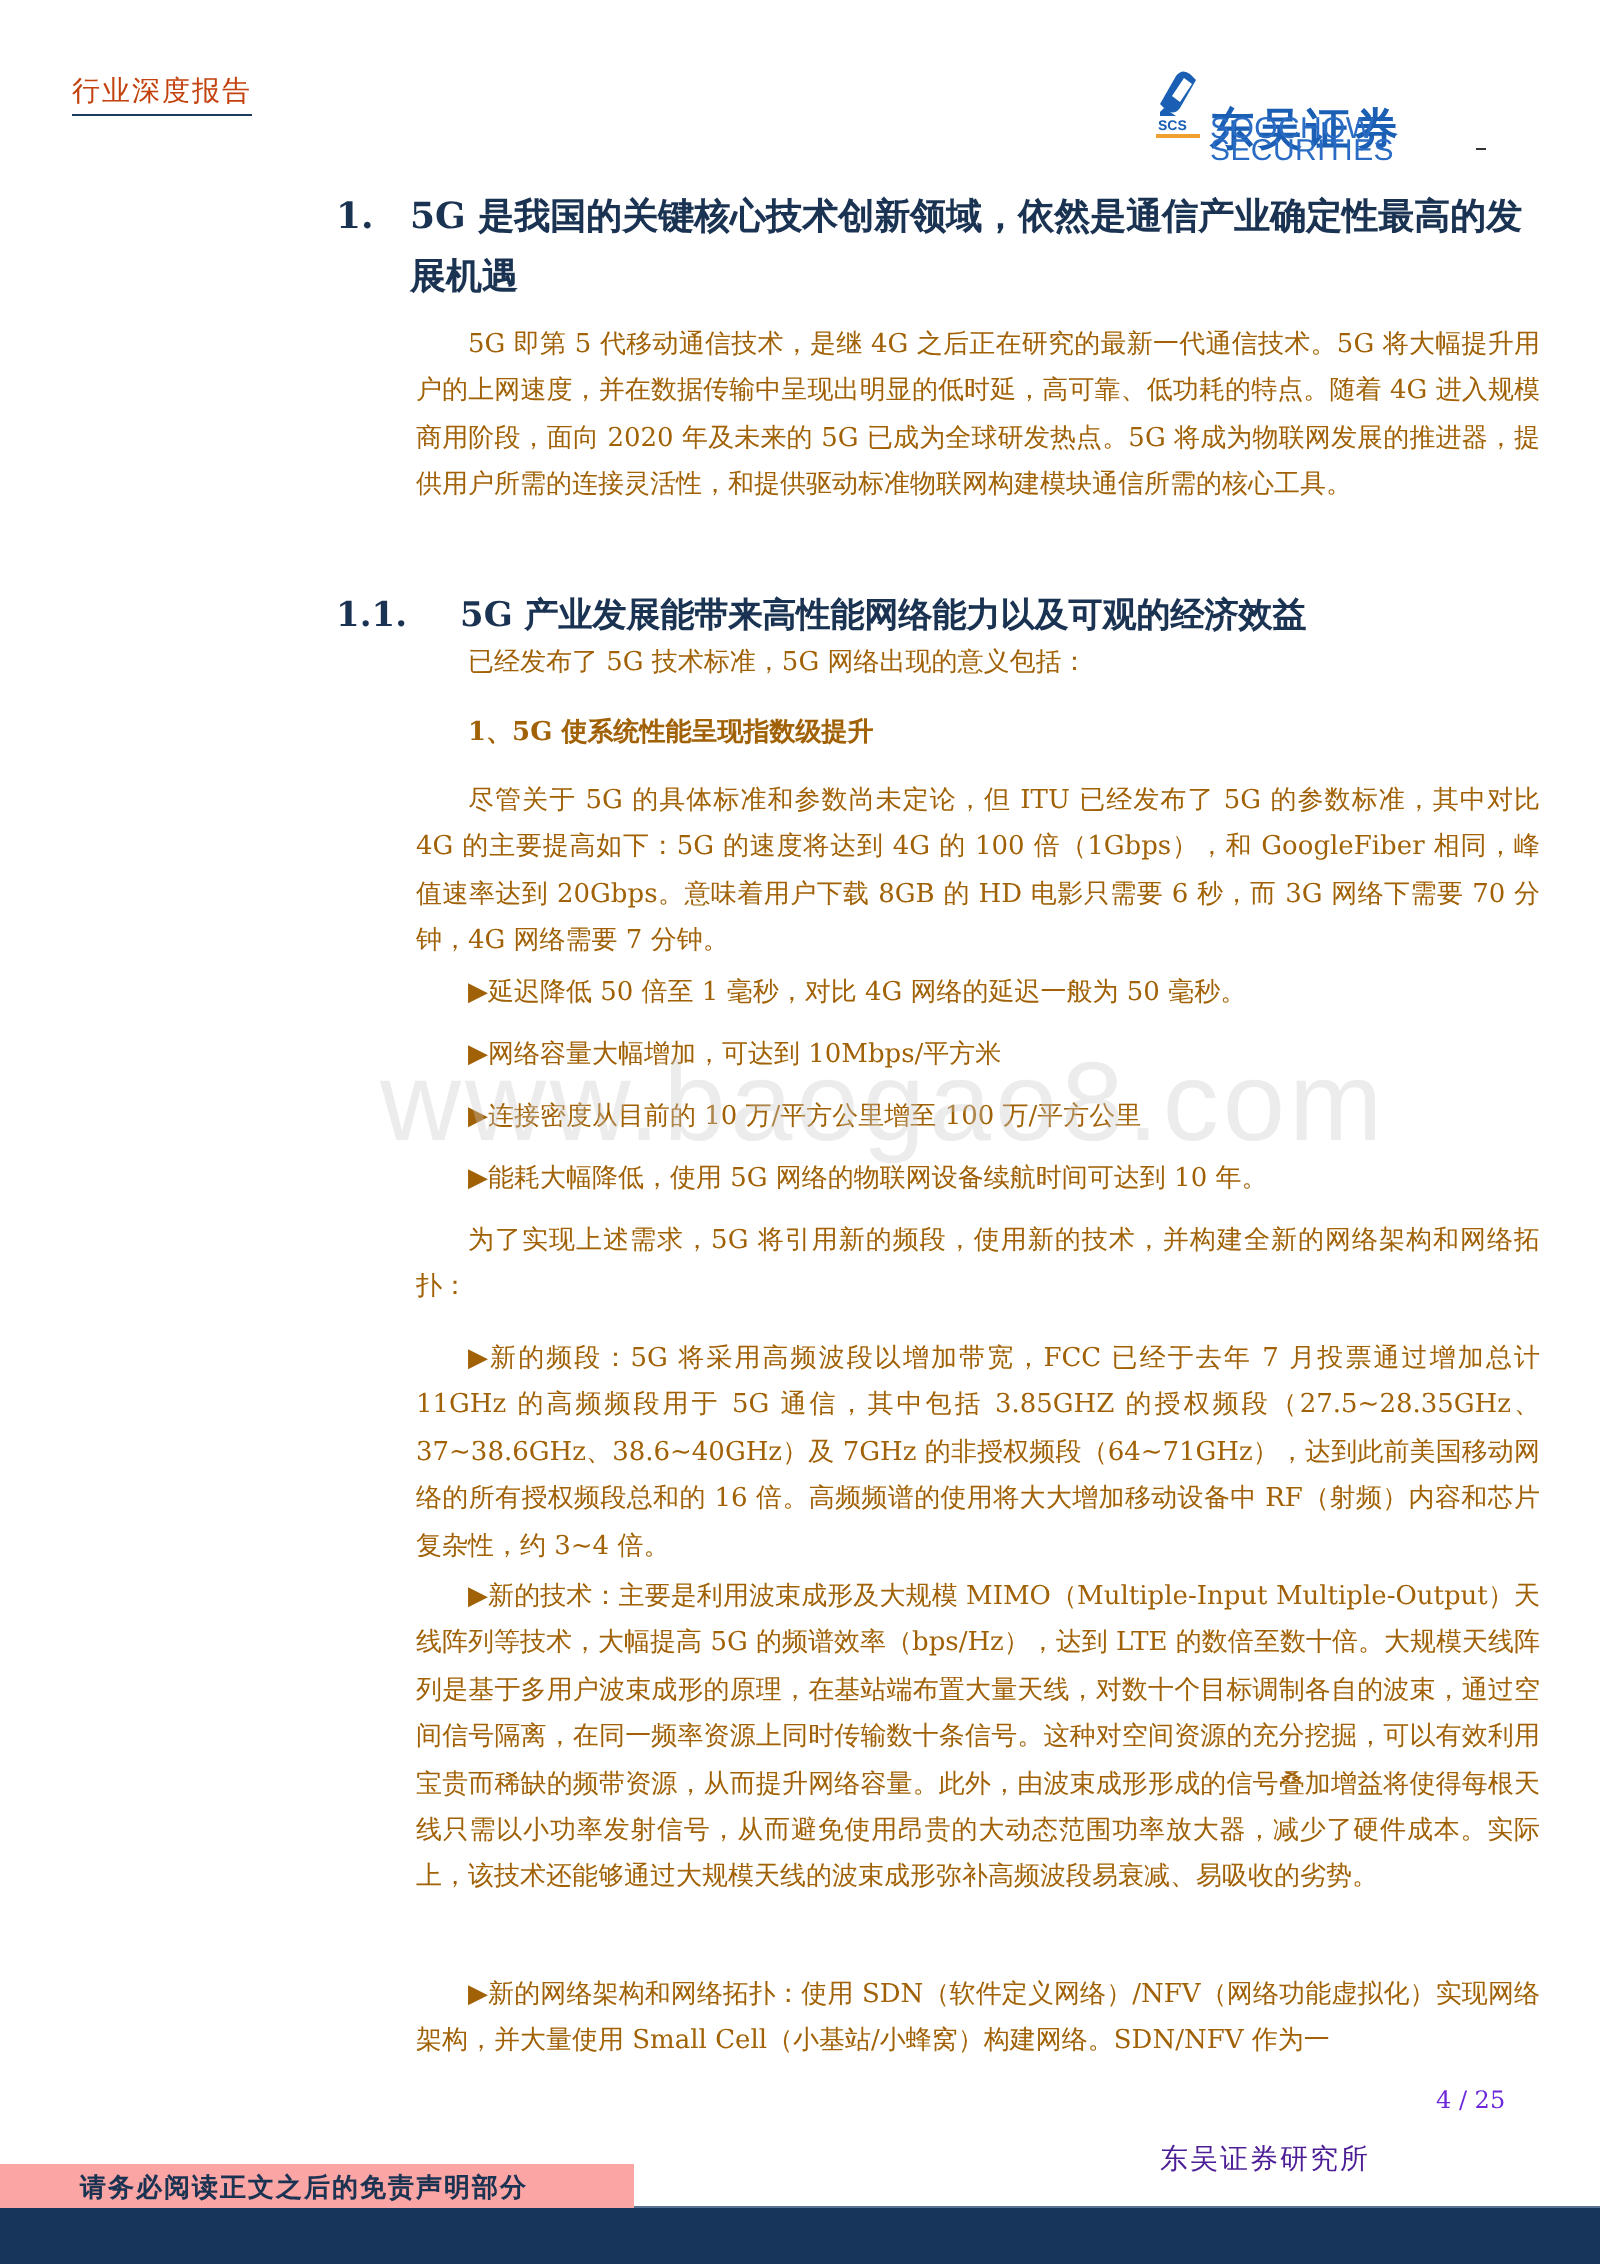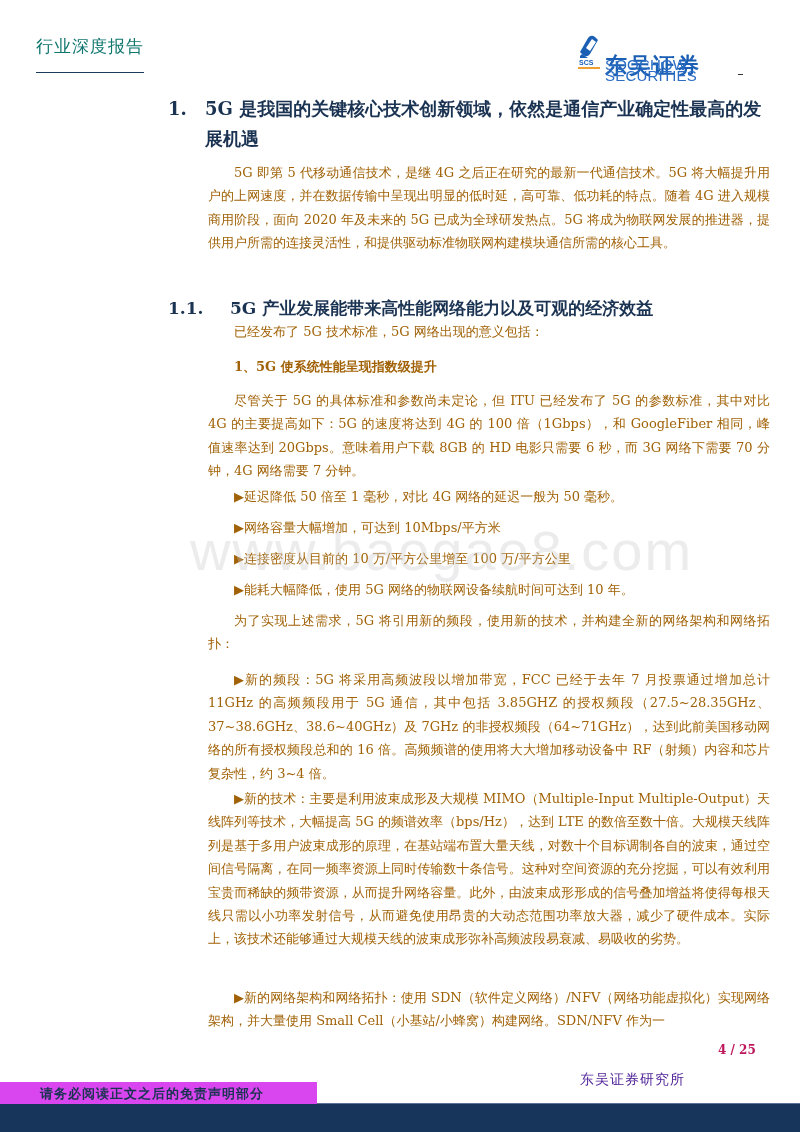--- a/index.html
+++ b/index.html
@@ -12,25 +12,25 @@
       height: 1132px;
       position: relative;
       overflow: hidden;
       font-family: "DejaVu Serif", "Liberation Serif", serif;
       color: #1a1a1a;
     }
     .page-header-tag {
       position: absolute;
       left: 36px;
       top: 38px;
-      font-size: 17px;
+      font-size: 14px;
       letter-spacing: 1px;
-      color: #0f766e;
+      color: #c2410c;
       border-bottom: 1.5px solid #1b3a5c;
-      padding-bottom: 18px;
+      padding-bottom: 3px;
       line-height: 16px;
     }
     .logo {
       position: absolute;
       left: 578px;
       top: 34px;
       width: 180px;
       height: 40px;
     }
     .logo-mark {
@@ -129,39 +129,39 @@
       font-size: 56px;
       color: rgba(200, 200, 200, 0.35);
       letter-spacing: 2px;
       pointer-events: none;
       white-space: nowrap;
     }
     .page-num {
       position: absolute;
       left: 718px;
       top: 1043px;
-      font-weight: bold;
+      font-weight: normal;
       font-size: 12px;
-      color: #be185d;
+      color: #6d28d9;
     }
     .footer-org {
       position: absolute;
       left: 580px;
       top: 1071px;
       font-size: 14px;
       letter-spacing: 1px;
       color: #4c1d95;
     }
     .footer-disclaimer {
       position: absolute;
       left: 0;
       top: 1082px;
       width: 317px;
       height: 22px;
-      background: #d946ef;
+      background: #fca5a5;
     }
     .footer-disclaimer span {
       position: absolute;
       left: 40px;
       top: 3px;
       font-size: 13px;
       font-weight: bold;
       color: #1b3352;
       letter-spacing: 1px;
     }

